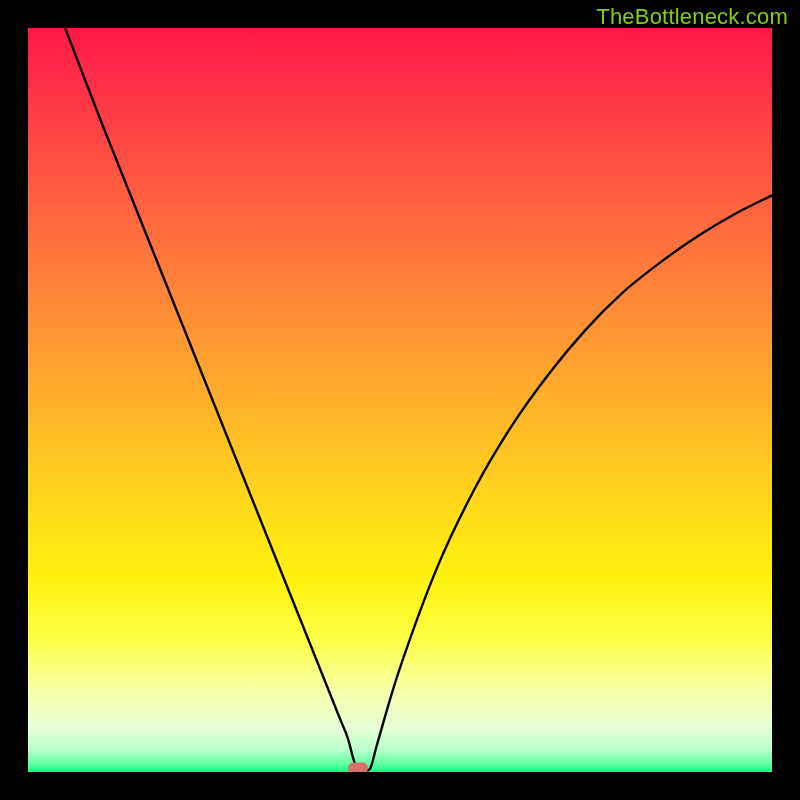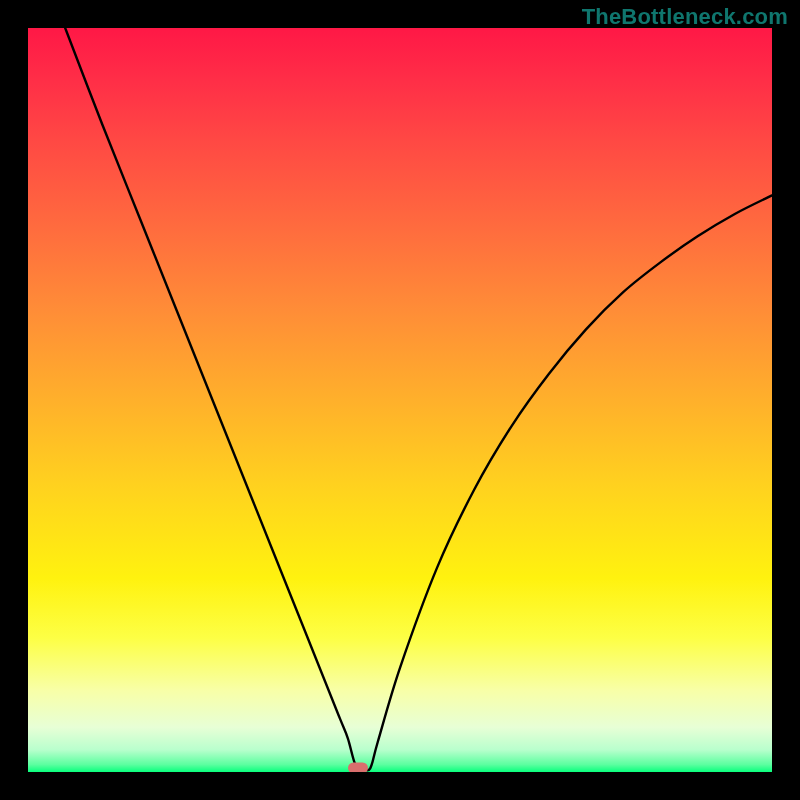--- a/index.html
+++ b/index.html
@@ -63,23 +63,23 @@
     width: 20px;
     height: 11px;
     border-radius: 6px;
     background: #d96f6d;
     transform: translate(-50%, -50%);
   }
   .watermark {
     position: absolute;
     top: 4px;
     right: 12px;
-    color: #0f766e;
+    color: #84cc16;
     font-size: 22px;
-    font-weight: 700;
+    font-weight: 400;
     letter-spacing: 0.2px;
     user-select: none;
   }
 </style>
 </head>
 <body>
 
 <div class="watermark">TheBottleneck.com</div>
 
 <div class="frame">

